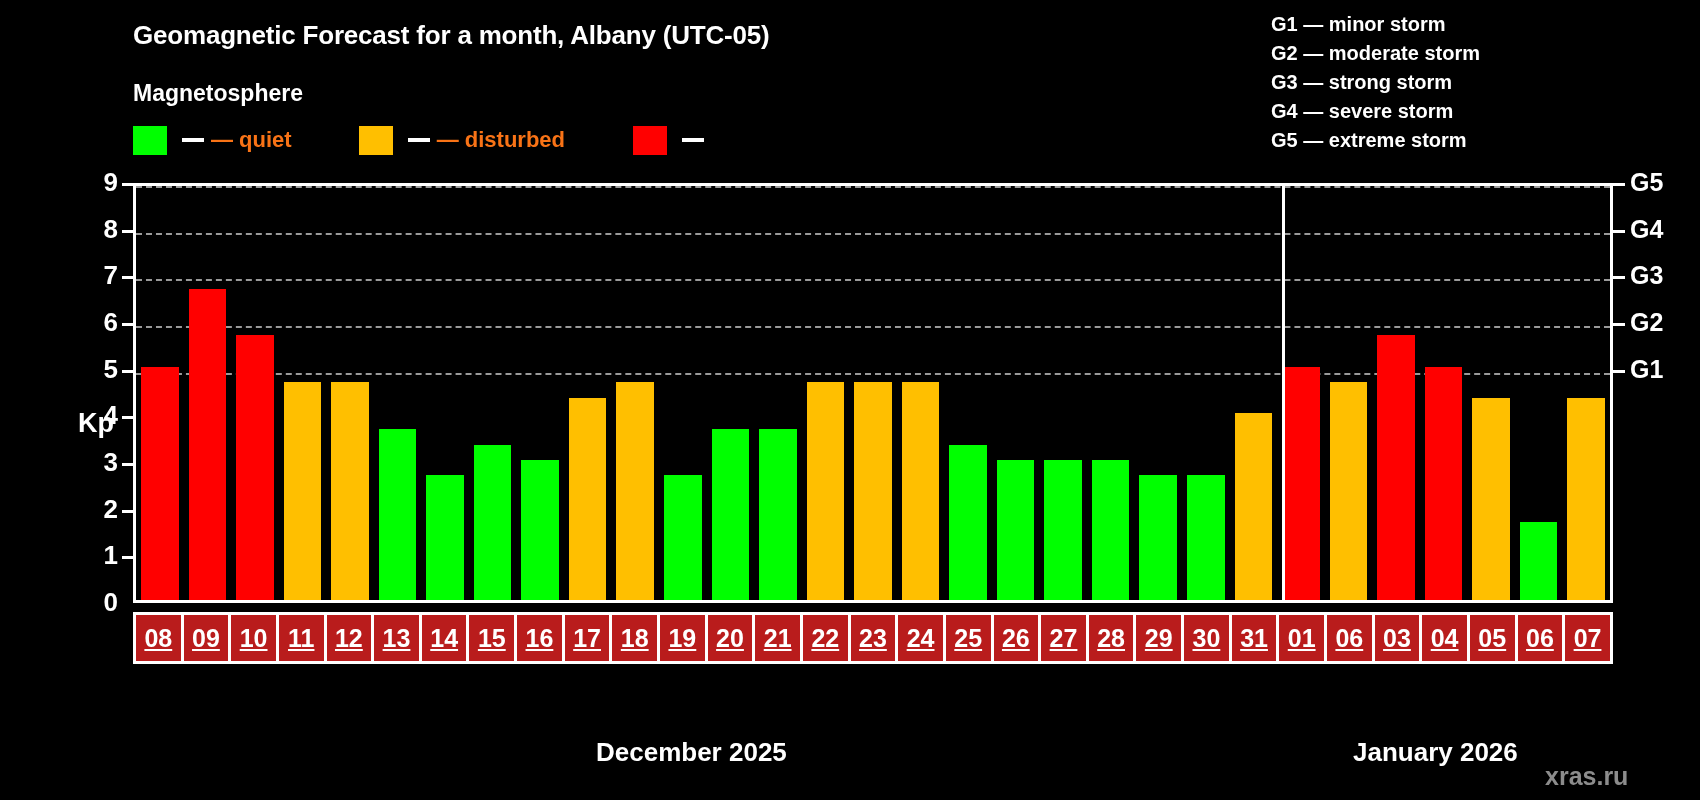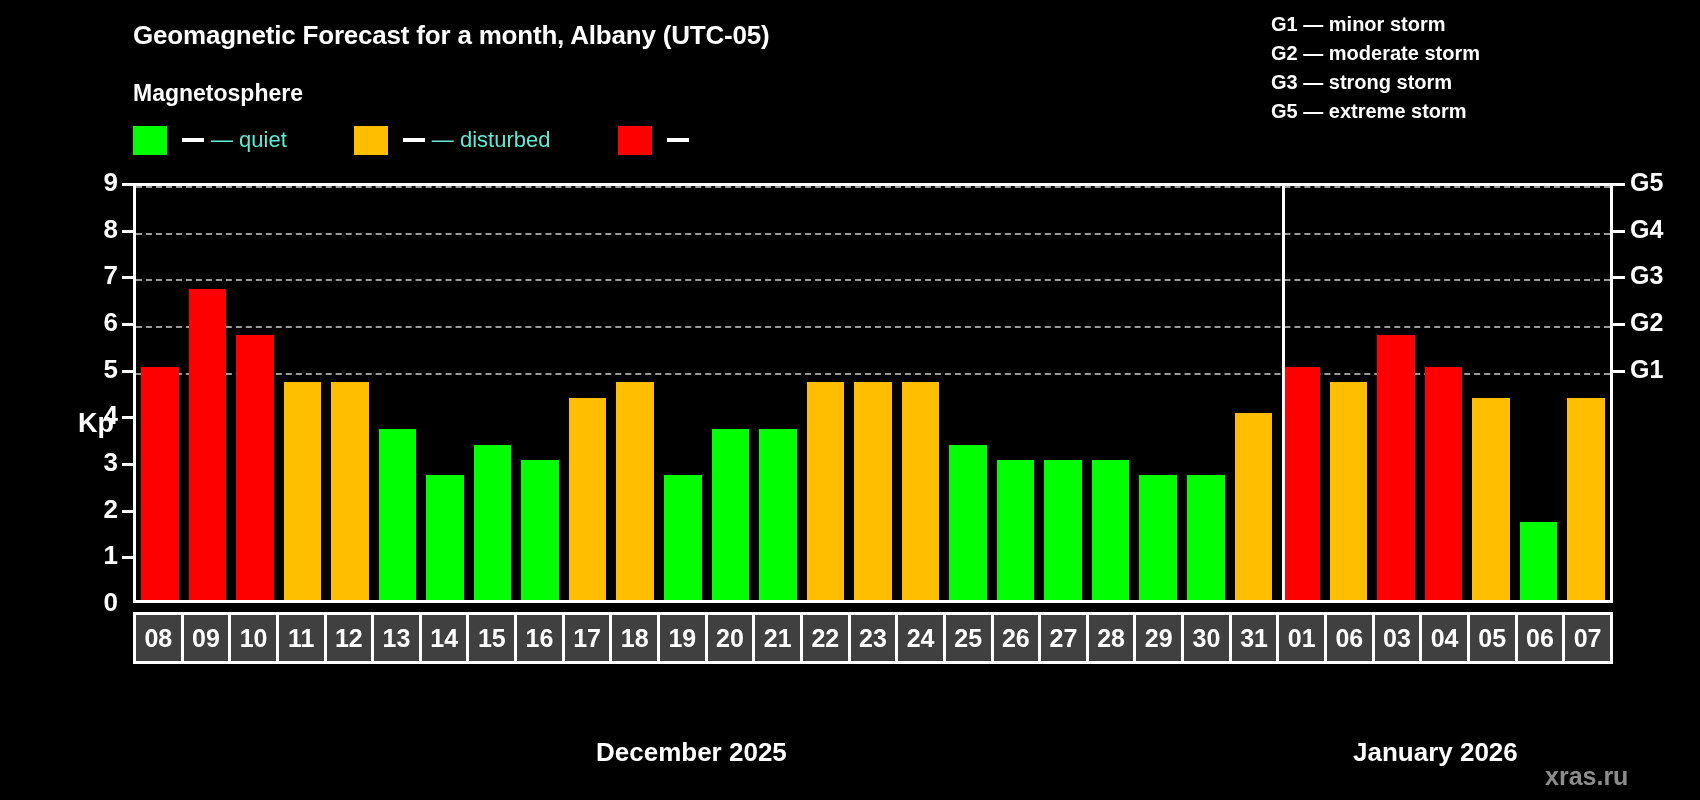--- a/index.html
+++ b/index.html
@@ -66,22 +66,22 @@
   .legend-dash {
     display: inline-block;
     width: 22px;
     height: 4px;
     background: #ffffff;
     margin: 0 7px 0 15px;
     flex: 0 0 auto;
   }
   .legend-text {
     font-size: 22px;
-    font-weight: normal;
-    color: #5eead4;
+    font-weight: bold;
+    color: #f97316;
     text-align: right;
   }
   .legend-gap-1 { width: 67px; flex: 0 0 auto; }
   .legend-gap-2 { width: 68px; flex: 0 0 auto; }
 
   
   .gscale-legend {
     position: absolute;
     left: 1235px;
     top: 10px;
@@ -202,27 +202,28 @@
     top: 612px;
     width: 1480px;
     height: 52px;
     display: flex;
   }
   .date-cell {
     flex: 1 1 0;
     border: 3px solid #ffffff;
     box-sizing: border-box;
     margin-right: -3px;
-    background: #404040;
+    background: #b91c1c;
     display: flex;
     align-items: center;
     justify-content: center;
     font-size: 25px;
     font-weight: bold;
     color: #ffffff;
+    text-decoration: underline;
   }
   .date-cell:last-child { margin-right: 0; }
 
   
   .month-caption {
     position: absolute;
     top: 737px;
     font-size: 26px;
     font-weight: bold;
     color: #ffffff;
@@ -267,20 +268,21 @@
     <div class="legend-entry">
       <span class="legend-swatch" id="sw2" style="background: rgb(255, 0, 0);"></span>
       <span class="legend-dash"></span>
     </div>
   </div>
 
   <div class="gscale-legend">
     <div class="gscale-line">G1 — minor storm</div>
     <div class="gscale-line">G2 — moderate storm</div>
     <div class="gscale-line">G3 — strong storm</div>
+    <div class="gscale-line">G4 — severe storm</div>
     <div class="gscale-line">G5 — extreme storm</div>
   </div>
 
   <div class="y-axis-title">Kp</div>
 
   <div id="y-axis-layer">
       <div class="y-tick-label" style="left: 78px; top: 589px;">0</div>
       <div class="y-tick-label" style="left: 78px; top: 542.333px;">1</div>
       <div class="y-tick-mark" style="left: 122px; top: 556.333px;"></div>
       <div class="y-tick-label" style="left: 78px; top: 495.667px;">2</div>

